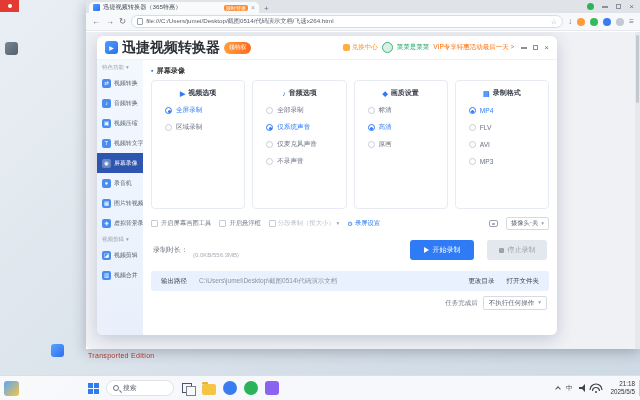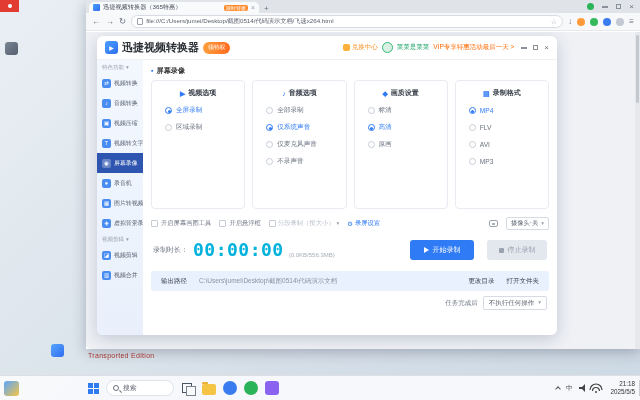--- a/index.html
+++ b/index.html
@@ -51,21 +51,21 @@
           border-radius:0 0 0 5px; }
   .pg-scroll { position:absolute; right:0; top:0; bottom:0; width:5px; background:#e6e8ec; }
   .pg-thumb { position:absolute; right:1px; top:3px; width:3px; height:68px; background:#c3c8cf; border-radius:2px; }
 
   
   .appwin { position:absolute; left:11px; top:4px; width:460px; height:299px; background:#fff;
             border-radius:6px; box-shadow:0 4px 16px rgba(40,55,90,.22); display:flex; flex-direction:column; }
   .app-header { height:23px; display:flex; align-items:center; gap:4px; padding:0 8px; flex:none; }
   .app-logo { width:13px; height:13px; border-radius:3px; background:linear-gradient(135deg,#4aa0ff,#2f6df0);
               color:#fff; font-size:6px; display:flex; align-items:center; justify-content:center; }
-  .app-title { font-size:11px; font-weight:bold; color:#2b2f36; white-space:nowrap; }
+  .app-title { font-size:14px; font-weight:bold; color:#2b2f36; white-space:nowrap; }
   .priv-pill { font-size:5.8px; color:#fff; background:linear-gradient(90deg,#ff9f3c,#ff6a1f);
                padding:1.5px 5px; border-radius:8px; white-space:nowrap; }
   .hd-spacer { flex:1; }
   .benefit { display:flex; align-items:center; gap:2px; font-size:6.5px; color:#ff8c1a; white-space:nowrap; }
   .gift-ic { width:7px; height:7px; border-radius:2px; background:#ffb03a; }
   .u-avatar { width:11px; height:11px; border-radius:50%; background:#d9f0e2; border:1px solid #35b87a; }
   .u-name { font-size:6.5px; color:#2aa870; white-space:nowrap; }
   .promo { font-size:6.5px; color:#ff6a00; white-space:nowrap; }
   .app-ctrl { display:flex; align-items:center; gap:6px; margin-left:3px; }
   .hd-div { height:1px; background:#eef1f5; flex:none; }
@@ -412,21 +412,20 @@
               <span class="tg-spacer"></span>
               <span class="cam-ic"></span>
               <span class="cam-select">
                 <span>摄像头·关</span>
                 <span class="caret">▾</span>
               </span>
             </div>
 
             <div class="record-row">
               <span class="dur-label">录制时长：</span>
-              <span class="timer">00:00:00</span>
               <span class="size-info">(0.0KB/556.3MB)</span>
               <span class="rec-spacer"></span>
               <span class="btn btn-start">
                 <span class="play-tri"></span>
                 <span>开始录制</span>
               </span>
               <span class="btn btn-stop">
                 <span class="stop-sq"></span>
                 <span>停止录制</span>
               </span>

